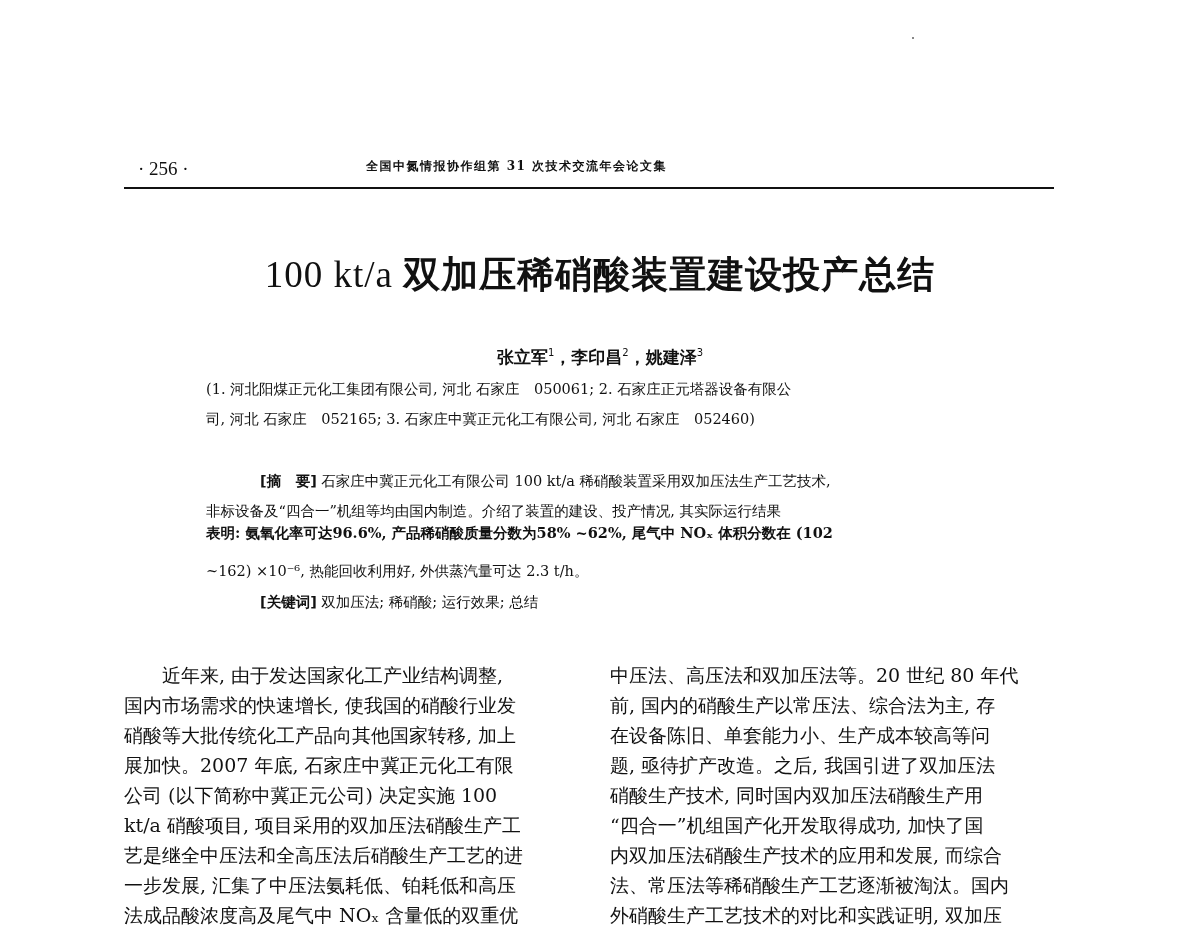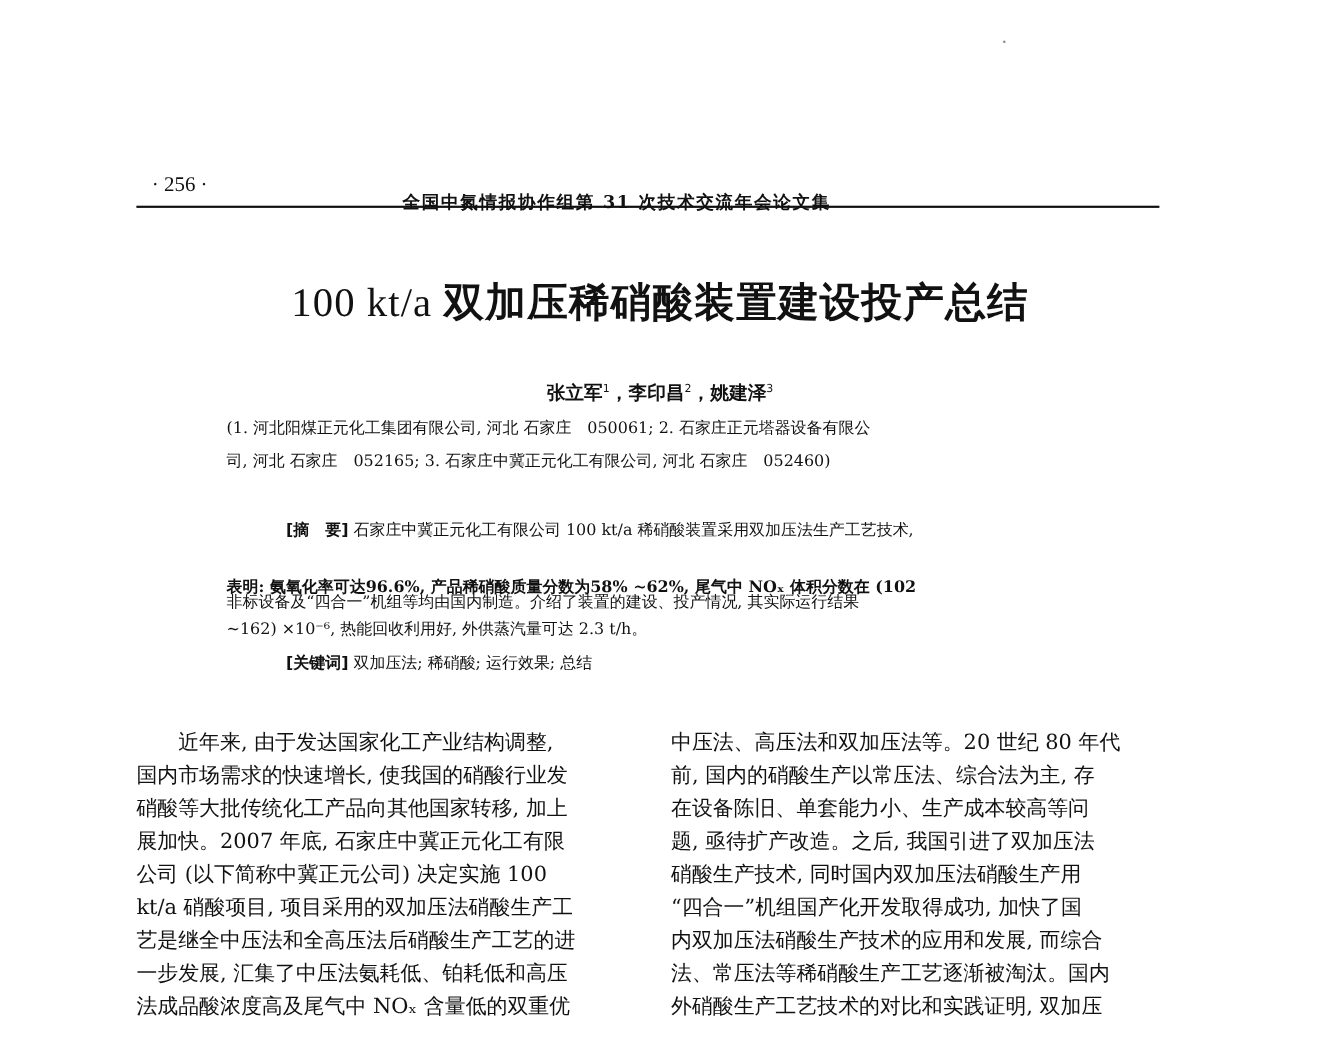--- a/index.html
+++ b/index.html
@@ -31,23 +31,23 @@
       position: absolute;
       left: 14px;
       top: 0;
       font-family: "Liberation Serif", serif;
       font-size: 19px;
       letter-spacing: 0px;
     }
     .running-title {
       position: absolute;
       left: 242px;
-      top: 16px;
+      top: 0;
       font-family: "DejaVu Serif", serif;
-      font-size: 16px;
+      font-size: 12px;
       font-weight: bold;
       letter-spacing: 1.5px;
     }
     .header-rule {
       position: absolute;
       left: 124px;
       top: 187px;
       width: 930px;
       height: 2px;
       background: #111;
@@ -96,21 +96,21 @@
       width: 780px;
       font-size: 14.5px;
       font-family: "DejaVu Serif", serif;
       white-space: nowrap;
     }
     .abstract-line .lbl {
       font-weight: bold;
       font-family: "DejaVu Sans", sans-serif;
     }
     .ab1 { top: 472px; left: 260px; }
-    .ab2 { top: 502px; margin-top: 36px; }
+    .ab2 { top: 502px; }
     .ab3 { top: 524px; font-weight: bold; }
     .ab4 { top: 562px; }
     .kw  { top: 593px; left: 260px; }
     .col {
       position: absolute;
       top: 660px;
       width: 442px;
       font-size: 19px;
       line-height: 30px;
       font-family: "DejaVu Serif", serif;

